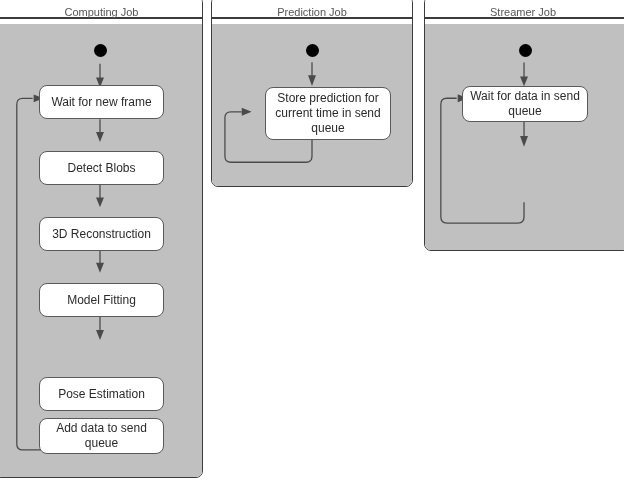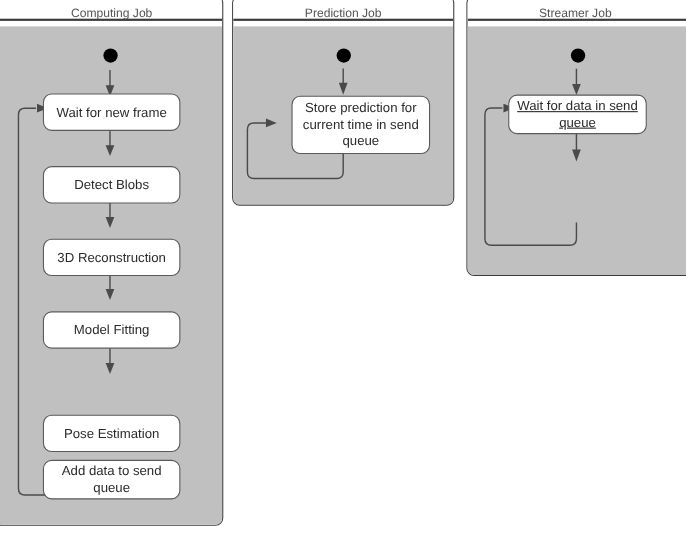--- a/index.html
+++ b/index.html
@@ -172,16 +172,16 @@
 
       <path class="edge-line" d="M 100 124 L 100 143"></path>
       <polygon class="edge-head" points="100,151 96,140 104,140"></polygon>
 
       <path class="edge-line" d="M 100 207 L 100 222 Q 100 228 94 228 L 22 228 Q 16 228 16 222 L 16 108 Q 16 102 22 102 L 32 102"></path>
       <polygon class="edge-head" points="43,102 33,98 33,106"></polygon>
     </svg>
 
     <div class="start-node" style="left:94px; top:47px;"></div>
 
-    <div class="node" style="left:37px; top:89px; width:126px; height:36px;text-decoration:underline;">Wait for data in send queue</div>
+    <div class="node" style="left:37px; top:89px; width:126px; height:36px;">Wait for data in send queue</div>
   </div>
 
 </div>
 
 </body></html>

